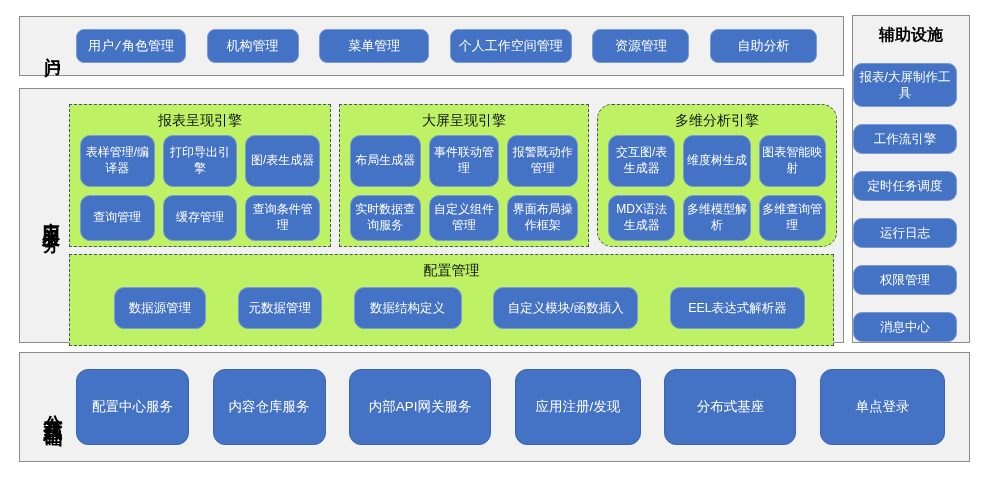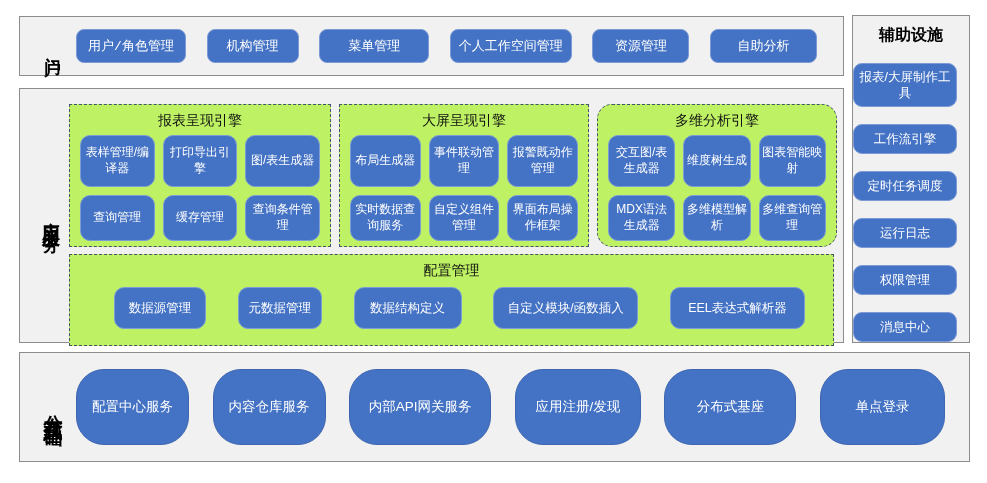--- a/index.html
+++ b/index.html
@@ -70,21 +70,21 @@
                 font-size:12.5px; padding:0 6px; }
   .config-btn:nth-child(1){ width:92px; }
   .config-btn:nth-child(2){ width:84px; }
   .config-btn:nth-child(3){ width:108px; }
   .config-btn:nth-child(4){ width:145px; }
   .config-btn:nth-child(5){ width:135px; }
 
   
   .dist-row { position:absolute; left:56px; right:24px; top:0; bottom:0;
               display:flex; justify-content:space-between; align-items:center; }
-  .dist-btn { height:76px; border:1px solid #3E66B0; border-radius:28px;
+  .dist-btn { height:76px; border:1px solid #3E66B0; border-radius:12px;
               font-size:13.5px; padding:0 8px; }
   .dist-btn:nth-child(1){ width:113px; }
   .dist-btn:nth-child(2){ width:113px; }
   .dist-btn:nth-child(3){ width:142px; }
   .dist-btn:nth-child(4){ width:126px; }
   .dist-btn:nth-child(5){ width:132px; }
   .dist-btn:nth-child(6){ width:125px; }
 
   
   .aux-title { text-align:center; font-weight:bold; font-size:16px;

